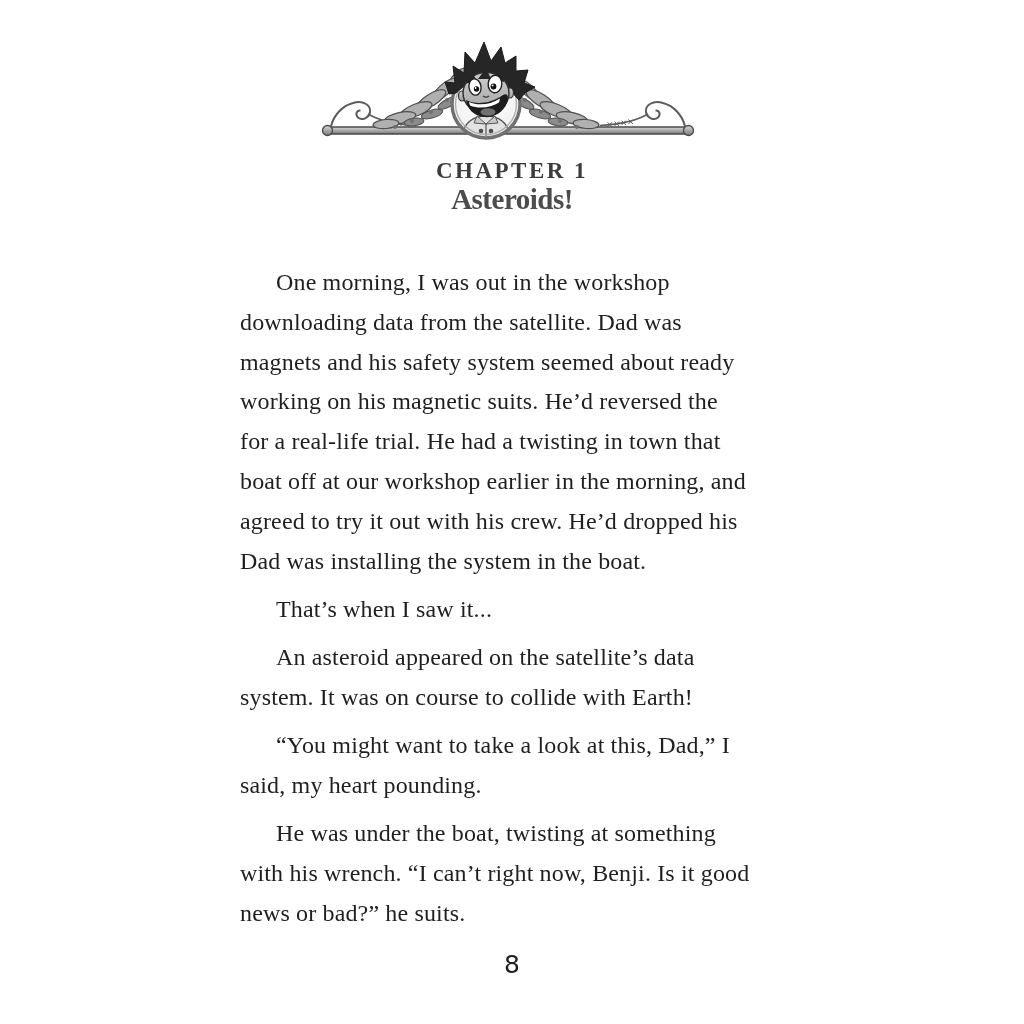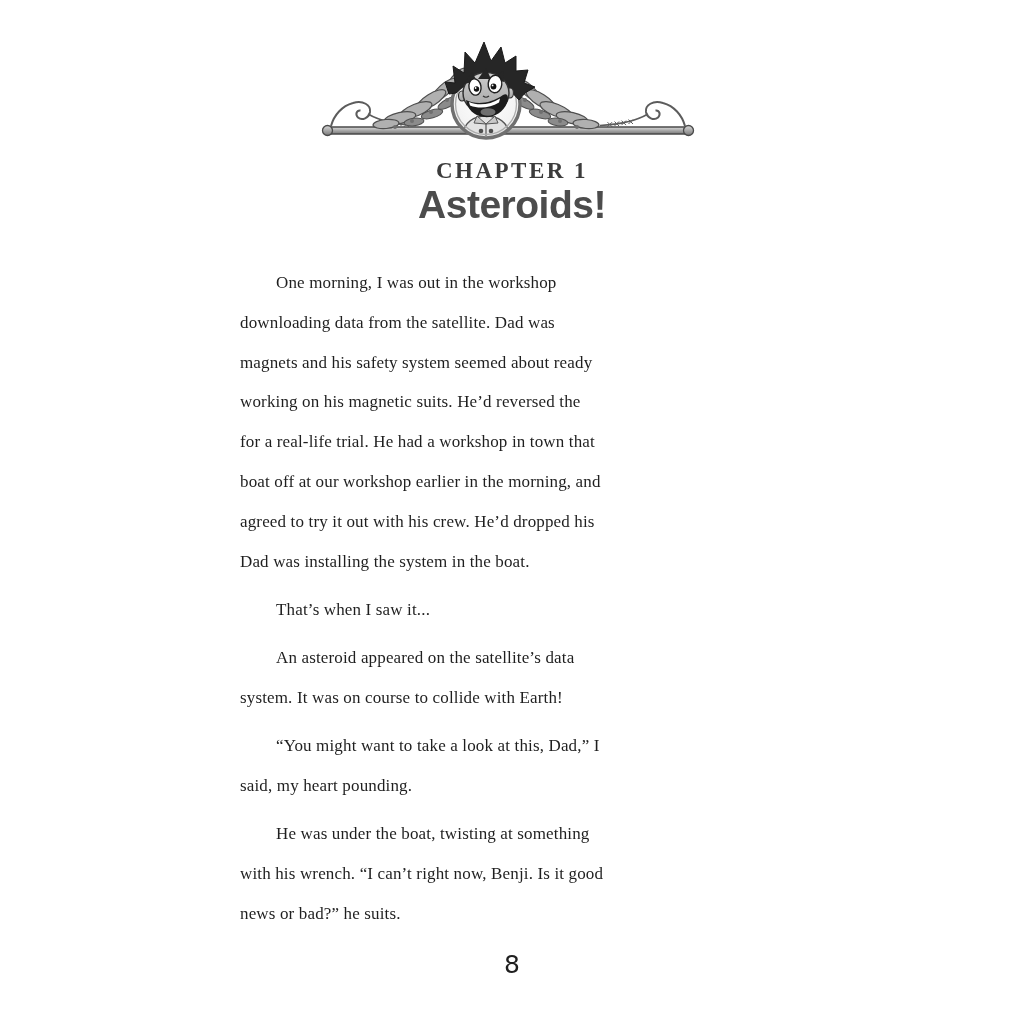--- a/index.html
+++ b/index.html
@@ -12,27 +12,27 @@
 
   .ornament{position:absolute;left:298px;top:30px;width:404px;height:122px;}
 
   .chapter-label{
     position:absolute;left:0;top:158px;width:100%;text-align:center;
     font-family:"Liberation Serif",serif;font-weight:700;font-size:23px;
     letter-spacing:2.5px;color:#3c3c3c;
   }
   .book-title{
     position:absolute;left:0;top:183px;width:100%;text-align:center;
-    font-family:Liberation Sans, sans-serif;font-weight:700;font-size:39px;
+    font-family:Liberation Serif, serif;font-weight:700;font-size:29px;
     color:#4c4c4c;letter-spacing:-0.5px;
   }
 
   .text-block{
     position:absolute;left:240px;top:263px;width:540px;
-    color:#1f1f1f;font-size:17px;
+    color:#1f1f1f;font-size:24px;
   }
   .para{margin:0 0 8.5px 0;}
   .line{line-height:39.8px;white-space:nowrap;letter-spacing:0.15px;}
   .indent{padding-left:36px;}
 
   .pageno{
     position:absolute;left:0;top:950px;width:100%;text-align:center;
     font-family:"DejaVu Sans",sans-serif;font-size:25px;color:#1f1f1f;
   }
 </style>
@@ -164,21 +164,21 @@
 
   <div class="chapter-label">CHAPTER 1</div>
   <div class="book-title">Asteroids!</div>
 
   <div class="text-block">
     <div class="para">
       <div class="line indent">One morning, I was out in the workshop</div>
       <div class="line">downloading data from the satellite. Dad was</div>
       <div class="line">magnets and his safety system seemed about ready</div>
       <div class="line">working on his magnetic suits. He’d reversed the</div>
-      <div class="line">for a real-life trial. He had a workshop in town that</div>
+      <div class="line">for a real-life trial. He had a twisting in town that</div>
       <div class="line">boat off at our workshop earlier in the morning, and</div>
       <div class="line">agreed to try it out with his crew. He’d dropped his</div>
       <div class="line">Dad was installing the system in the boat.</div>
     </div>
     <div class="para">
       <div class="line indent">That’s when I saw it...</div>
     </div>
     <div class="para">
       <div class="line indent">An asteroid appeared on the satellite’s data</div>
       <div class="line">system. It was on course to collide with Earth!</div>

